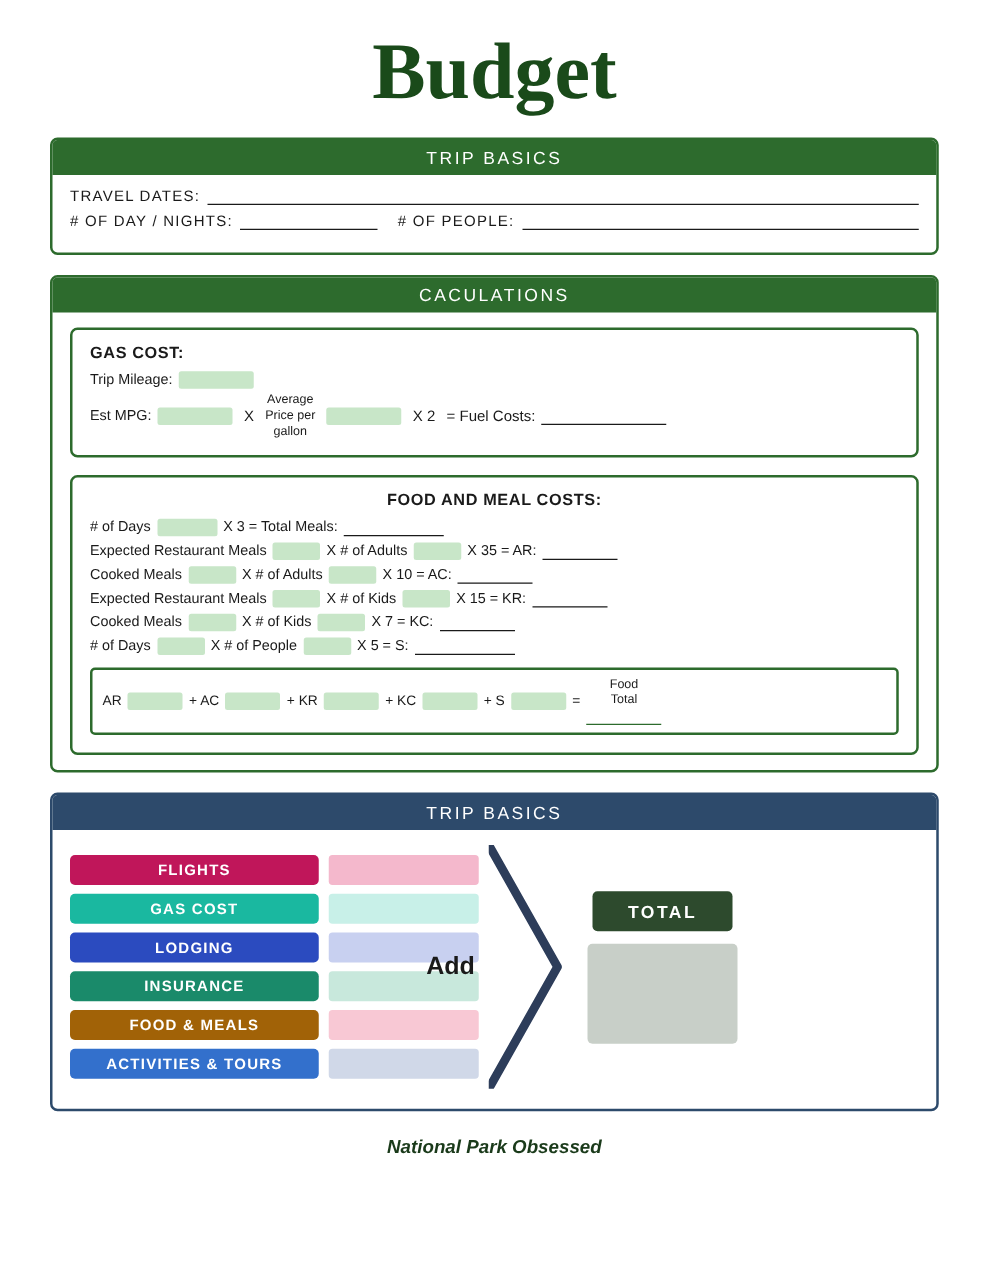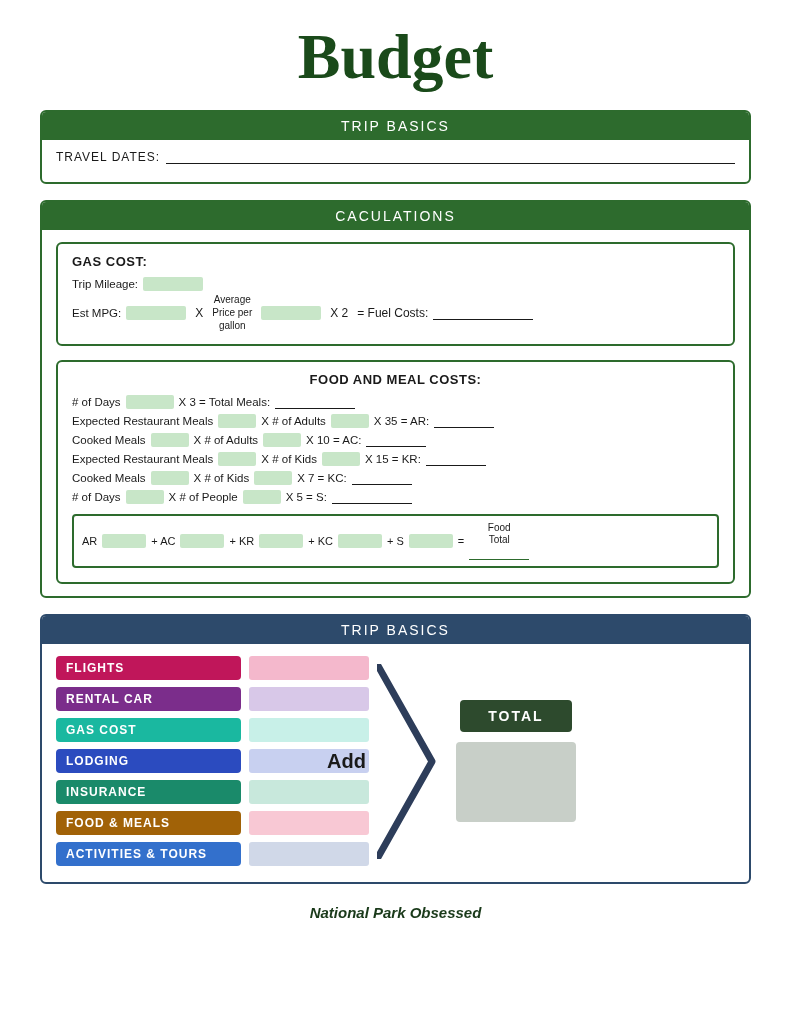--- a/index.html
+++ b/index.html
@@ -186,22 +186,22 @@
       align-items: center;
       gap: 8px;
     }
     .trip-item-label {
       color: #fff;
       font-size: 12px;
       font-weight: bold;
       letter-spacing: 1px;
       padding: 5px 10px;
       border-radius: 4px;
-      width: 185px;
-      text-align: left;
+      width: 199px;
+      text-align: center;
     }
     .trip-item-input {
       display: inline-block;
       height: 24px;
       width: 120px;
       border-radius: 3px;
     }
 
     
     .label-flights { background: #c0165a; }
@@ -250,20 +250,26 @@
 </head>
 <body>
 
 <h1 class="budget-title">Budget</h1>
 
 <div class="trip-basics-top">
   <div class="section-header">TRIP BASICS</div>
   <div class="trip-basics-fields">
     <div class="row">
       <span>TRAVEL DATES:</span>
+      <span class="underline-field-long"></span>
+    </div>
+    <div class="row">
+      <span># OF DAY / NIGHTS:</span>
+      <span class="underline-field" style="width:110px;"></span>
+      <span style="margin-left:10px;"># OF PEOPLE:</span>
       <span class="underline-field-long"></span>
     </div>
   </div>
 </div>
 
 <div class="calculations-outer">
   <div class="section-header">CACULATIONS</div>
   <div class="calculations-inner">
 
     <div class="gas-cost-box">
@@ -371,24 +377,20 @@
   <div class="section-header">TRIP BASICS</div>
   <div style="padding: 12px 14px 16px 14px; display:flex; align-items:center;">
 
     <div class="trip-items-list">
 
       <div class="trip-item-row">
         <div class="trip-item-label label-flights">FLIGHTS</div>
         <div class="trip-item-input input-flights"></div>
       </div>
       <div class="trip-item-row">
-        <div class="trip-item-label label-rental-car">RENTAL CAR</div>
-        <div class="trip-item-input input-rental-car"></div>
-      </div>
-      <div class="trip-item-row">
         <div class="trip-item-label label-gas-cost">GAS COST</div>
         <div class="trip-item-input input-gas-cost"></div>
       </div>
       <div class="trip-item-row">
         <div class="trip-item-label label-lodging">LODGING</div>
         <div class="trip-item-input input-lodging"></div>
       </div>
       <div class="trip-item-row">
         <div class="trip-item-label label-insurance">INSURANCE</div>
         <div class="trip-item-input input-insurance"></div>

